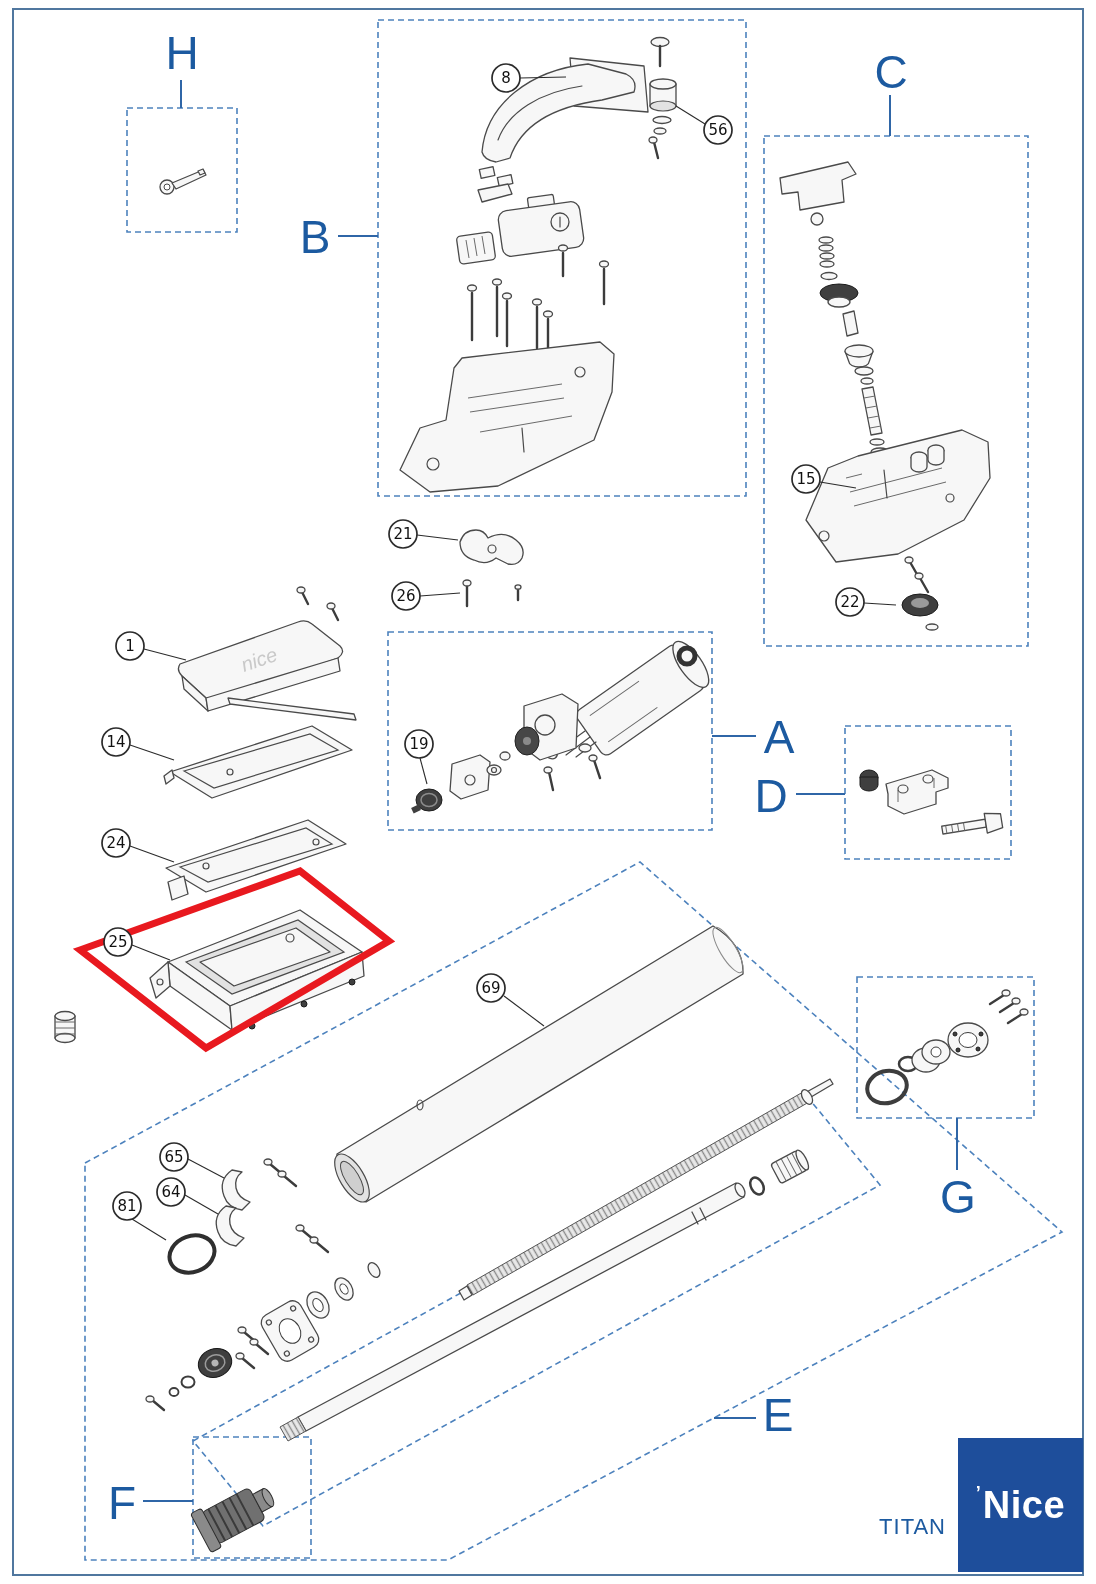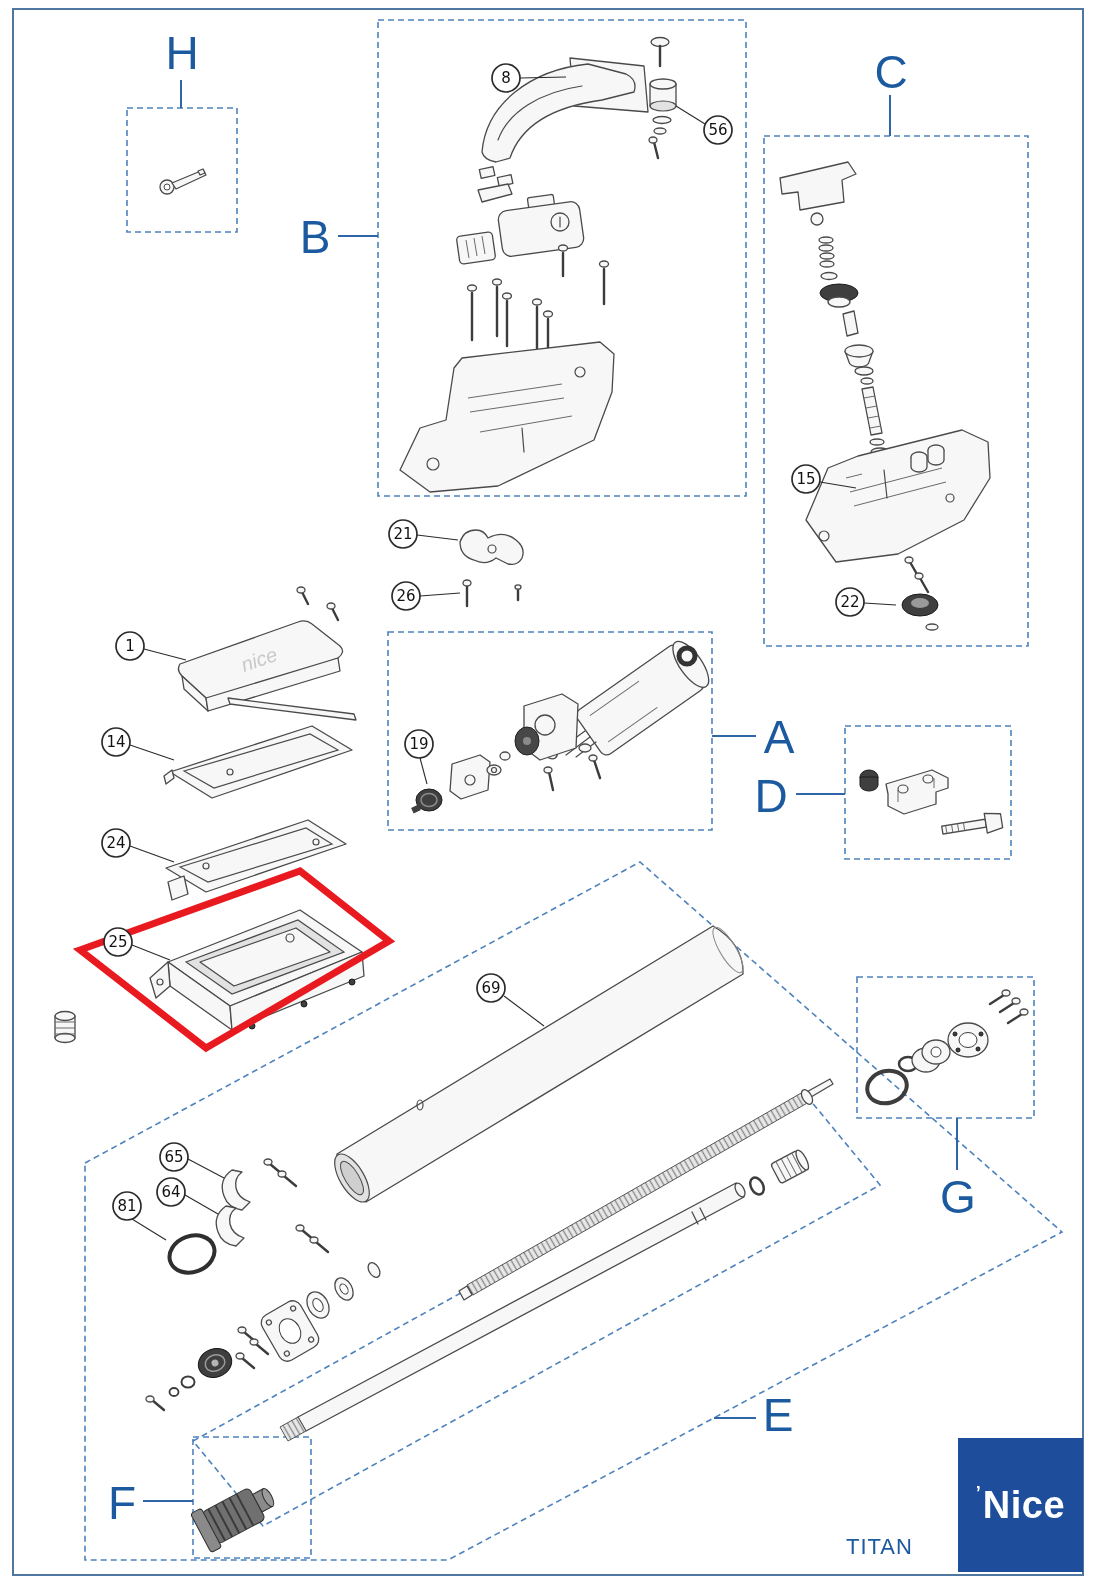--- a/index.html
+++ b/index.html
@@ -17,22 +17,22 @@
   .dk {fill:#3f3f3f;stroke:#1c1c1c;stroke-width:1;}
   .dash{fill:none;stroke:#4d82bd;stroke-width:1.6;stroke-dasharray:6 4;}
   .conn{stroke:#2f66a7;stroke-width:2;}
   .leader{stroke:#2b2b2b;stroke-width:1.1;}
   .redbox{fill:none;stroke:#e8191f;stroke-width:7;stroke-linejoin:miter;}
   .numc{fill:#ffffff;stroke:#2b2b2b;stroke-width:1.7;}
   .numt{font:15px "DejaVu Sans",sans-serif;fill:#111;text-anchor:middle;}
   .glabel{font:46px "Liberation Sans",sans-serif;fill:#1c5aa0;text-anchor:middle;}
   .lidtext{font:italic 20px "Liberation Sans",sans-serif;fill:#c9c9c9;}
   
-  .titan{position:absolute;left:846px;top:1514px;width:100px;text-align:left;
-         font-size:22px;letter-spacing:1px;color:#1c5aa0;margin-top:20px;}
+  .titan{position:absolute;left:846px;top:1514px;width:100px;text-align:right;
+         font-size:22px;letter-spacing:1px;color:#1c5aa0;}
   .nice-logo{position:absolute;left:958px;top:1438px;width:125px;height:134px;
          background:#1e4e9b;display:flex;align-items:center;justify-content:center;
          color:#fff;font-weight:bold;}
   .nice-mark{font-size:18px;transform:translateY(-12px);margin-right:2px;}
   .nice-text{font-size:38px;letter-spacing:0.5px;}
 </style>
 </head>
 <body>
 
 <div id="page">

